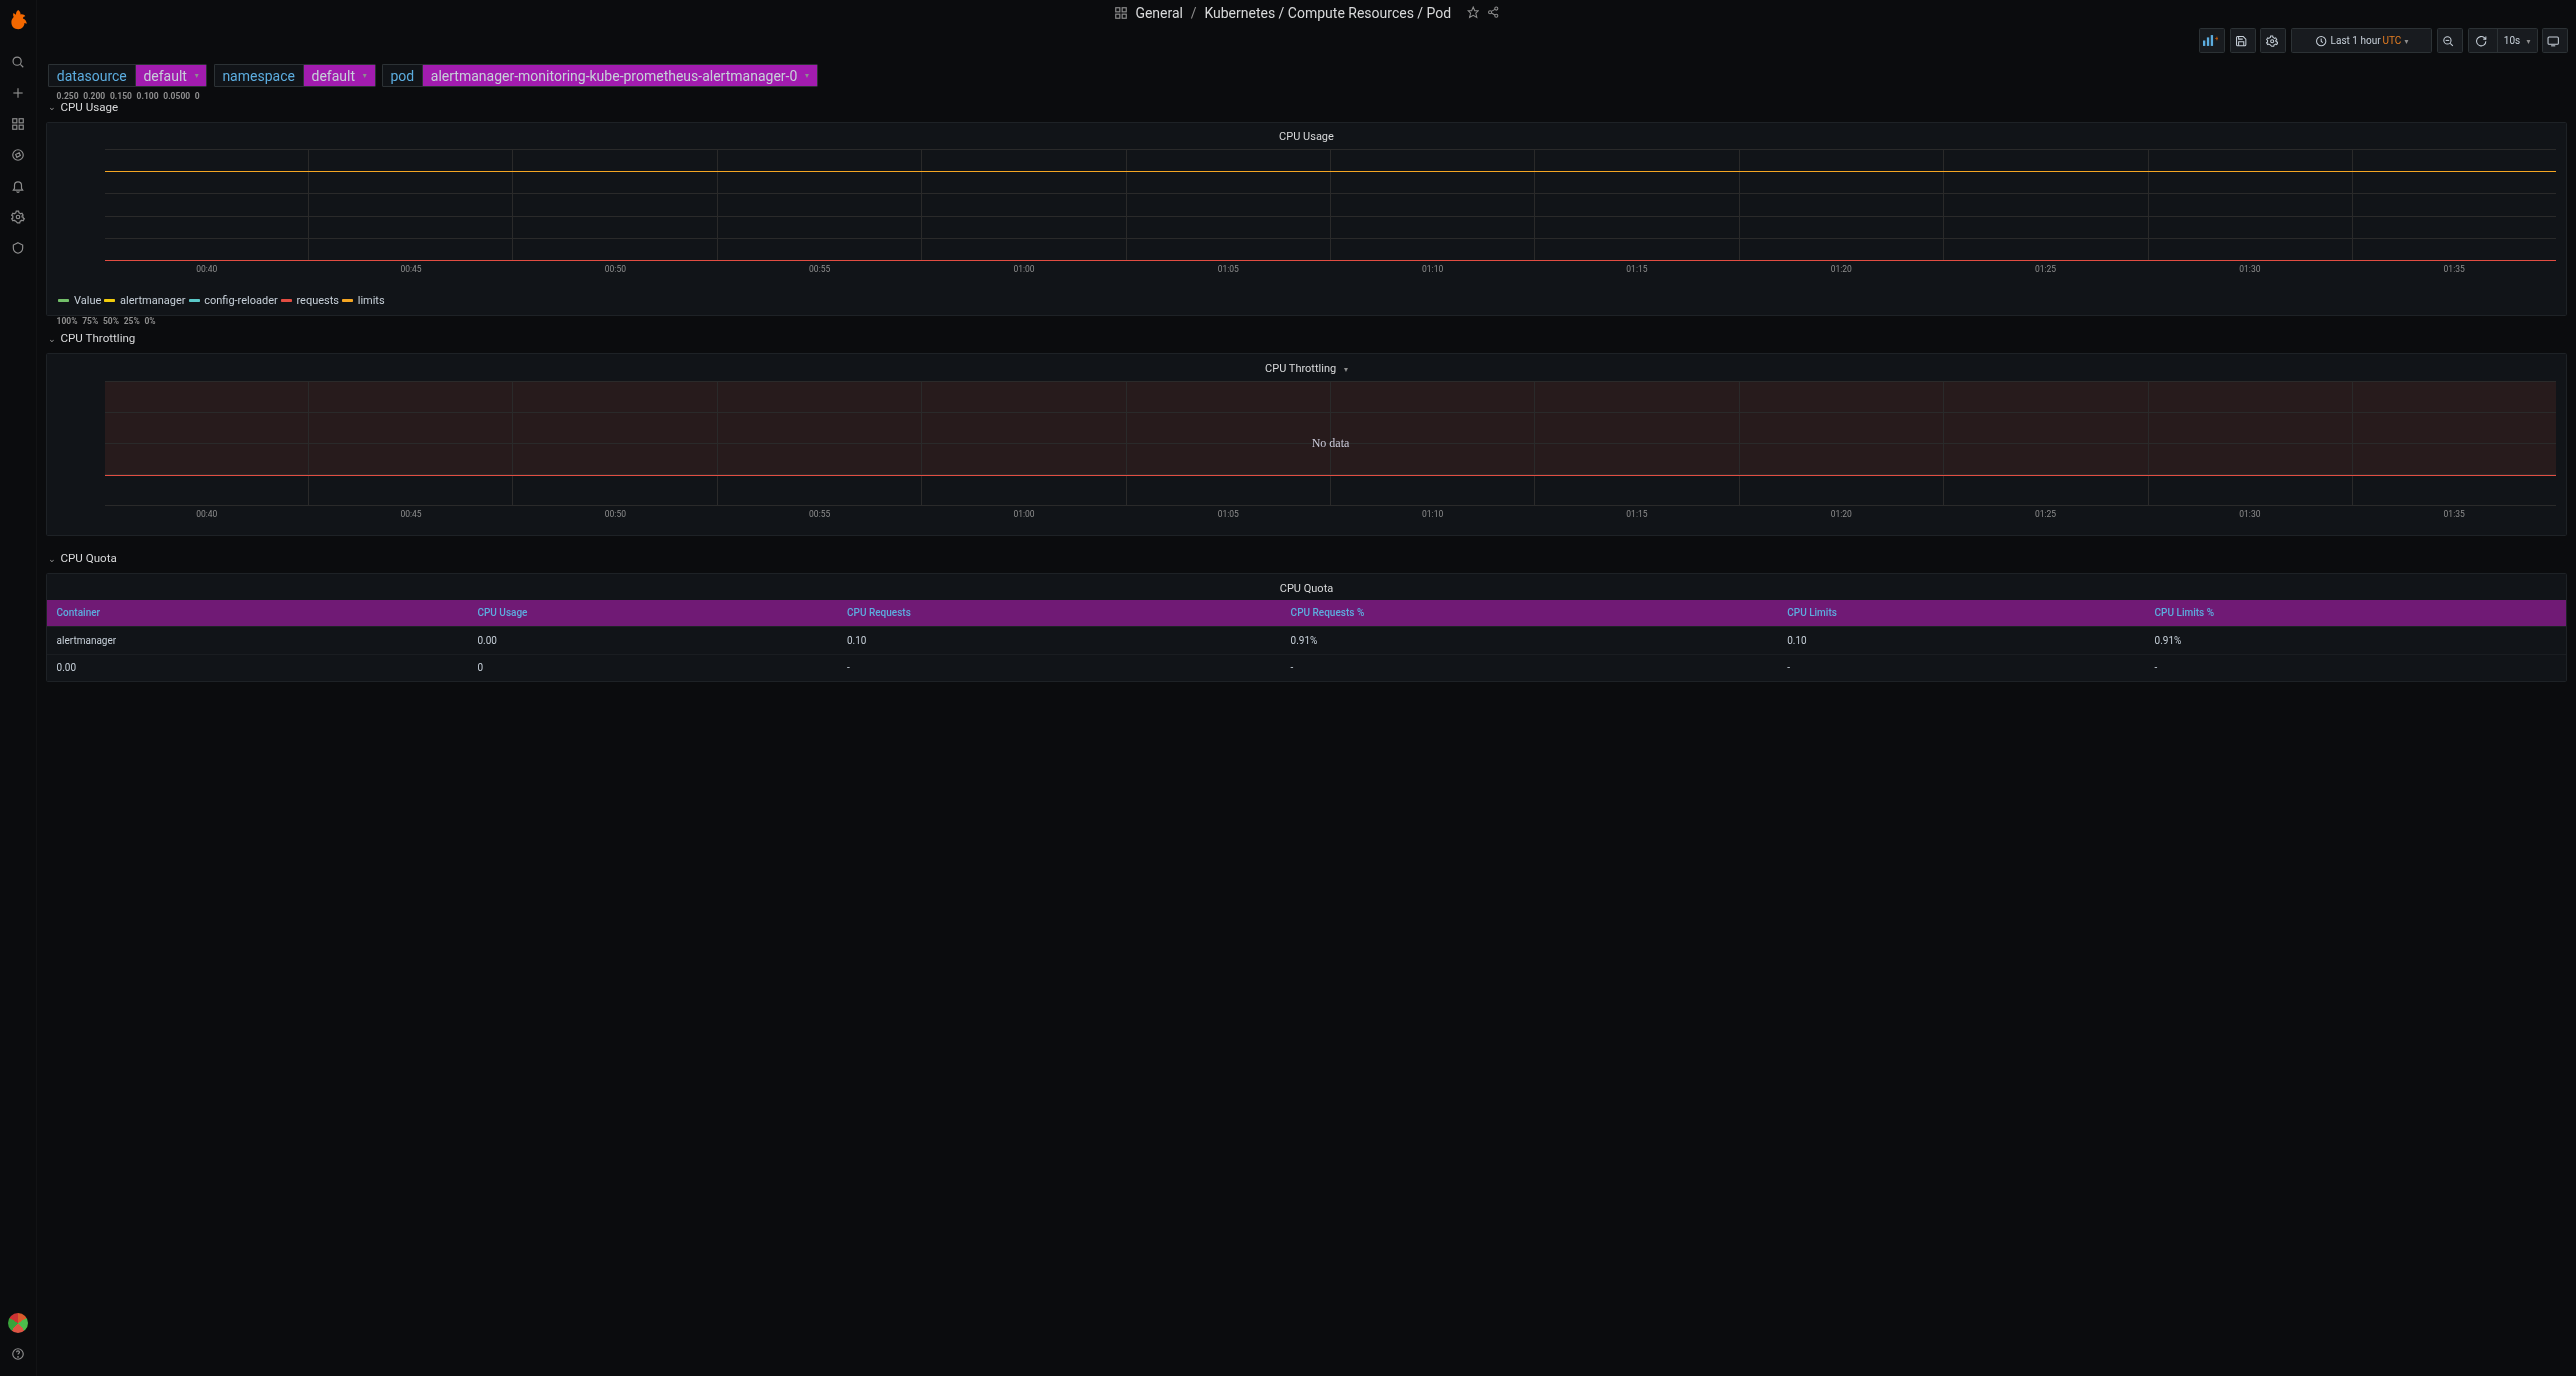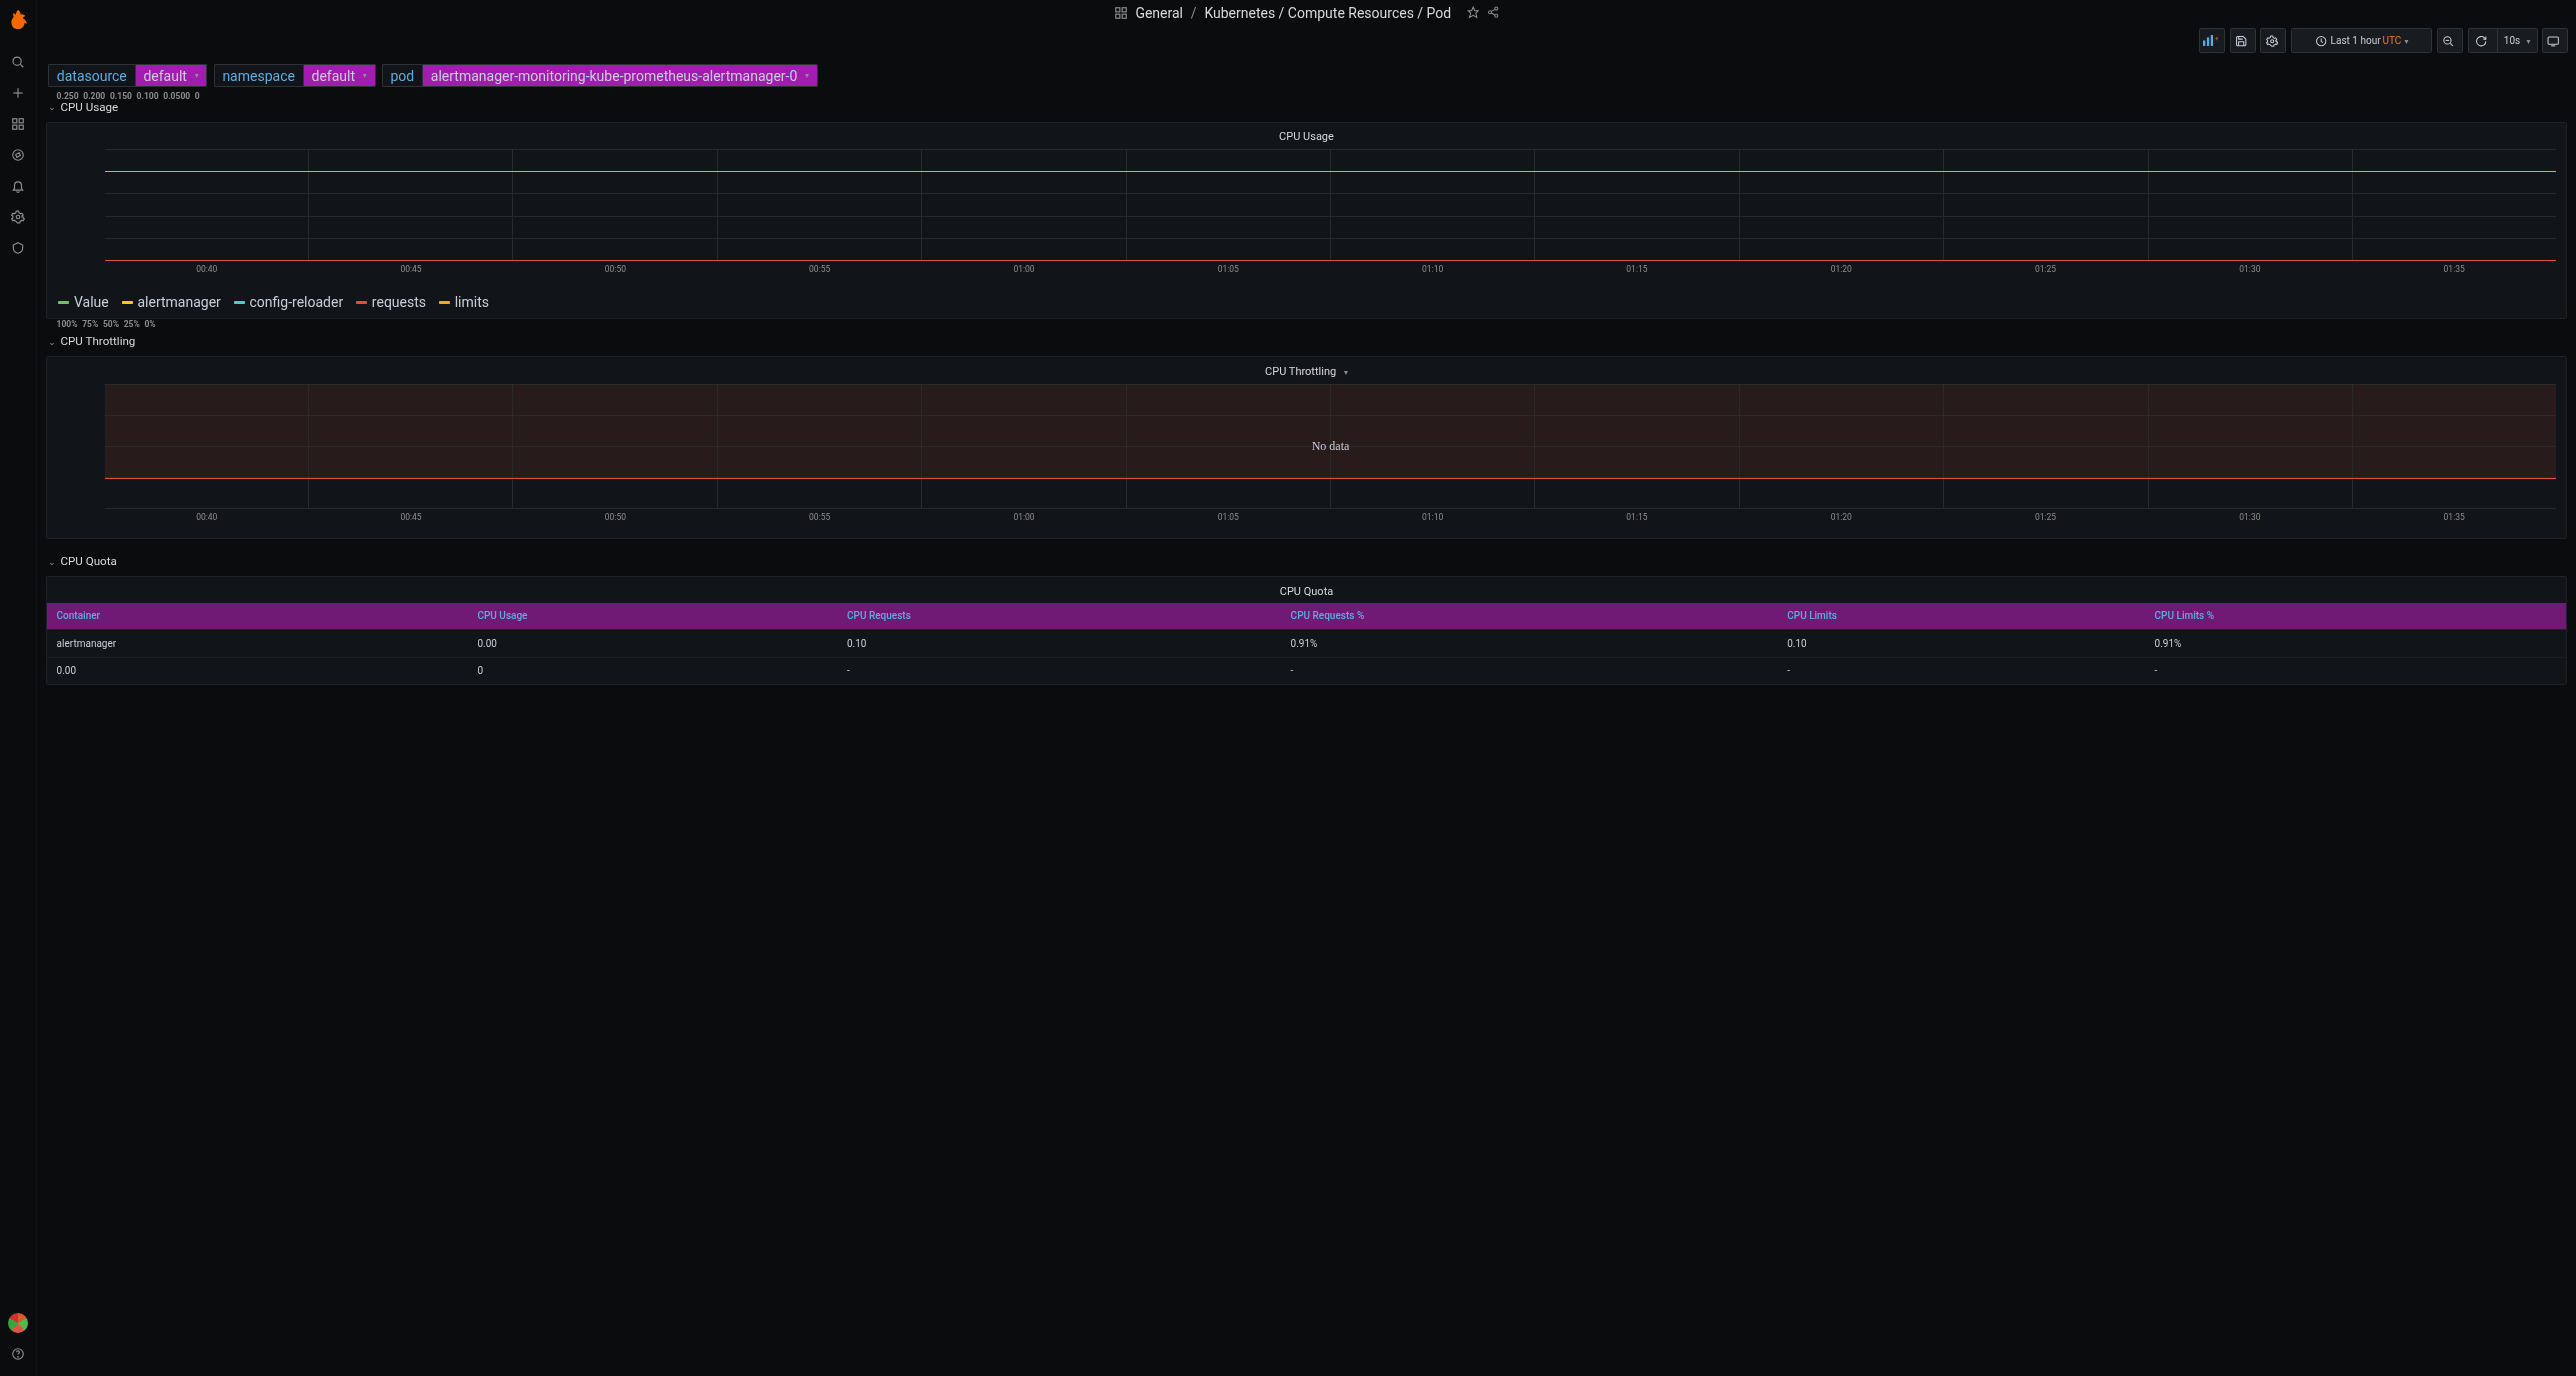--- a/index.html
+++ b/index.html
@@ -97,21 +97,21 @@
 .gridlines .gl { border-top:0.8px solid #2a2a2a; height:0; }
 .gridcols { position:absolute; inset:0; display:flex; }
 .gridcols .gc { flex:1; border-left:0.8px solid #2a2a2a; }
 .gridcols .gc:first-child { border-left:none; }
 .series-limits { position:absolute; left:0; right:0; height:0; border-top:1.6px solid #f5a623; }
 .series-requests { position:absolute; left:0; right:0; height:0; border-top:0.8px solid #e24d42; }
 .series-value { position:absolute; left:0; right:0; height:0; border-top:0.8px solid #73bf69; }
 .series-alert { position:absolute; left:0; right:0; height:0; border-top:0.8px solid #f2cc0c; }
 .axis-x { margin-left:48px; display:flex; font-size:8.5px; color:#8e8e8e; padding-top:3.1px; }
 .axis-x div { flex:1; text-align:center; }
-.legend { display:flex; gap:13px; padding:6.2px 0 7.8px 11px; font-size:14px; color:#c7d0d9; flex-wrap:wrap; align-items:center;}
+.legend { display:flex; gap:3px; padding:6.2px 0 7.8px 11px; font-size:11px; color:#c7d0d9; flex-wrap:wrap; align-items:center;}
 .legend-item { display:flex; align-items:center; gap:4.7px; cursor:pointer; }
 .swatch { width:11px; height:3.1px; border-radius:0.8px; }
 .nodata-overlay { position:absolute; inset:0; display:flex; align-items:center; justify-content:center; color:#ccccdc; font-size:12px; pointer-events:none;font-family:Liberation Serif, serif;}
 .throttle-bg { position:absolute; inset:0; background:rgba(180,70,60,0.14); }
 .table { width:100%; border-collapse:collapse; }
 .table th { text-align:left; font-weight:500; color:#5caddf; font-size:10px; padding:7.8px 9.3px; background:#701a75; border-bottom:0.8px solid #1e2226; cursor:pointer;}
 .table td { padding:7.8px 9.3px; color:#c7d0d9; font-size:10px; border-top:0.8px solid #1a1d21; }
 .caret-down::after{content:'▾'; font-size:7.8px; color:#8e8e8e; margin-left:3.1px;}
 svg { display:block; }
 </style>

